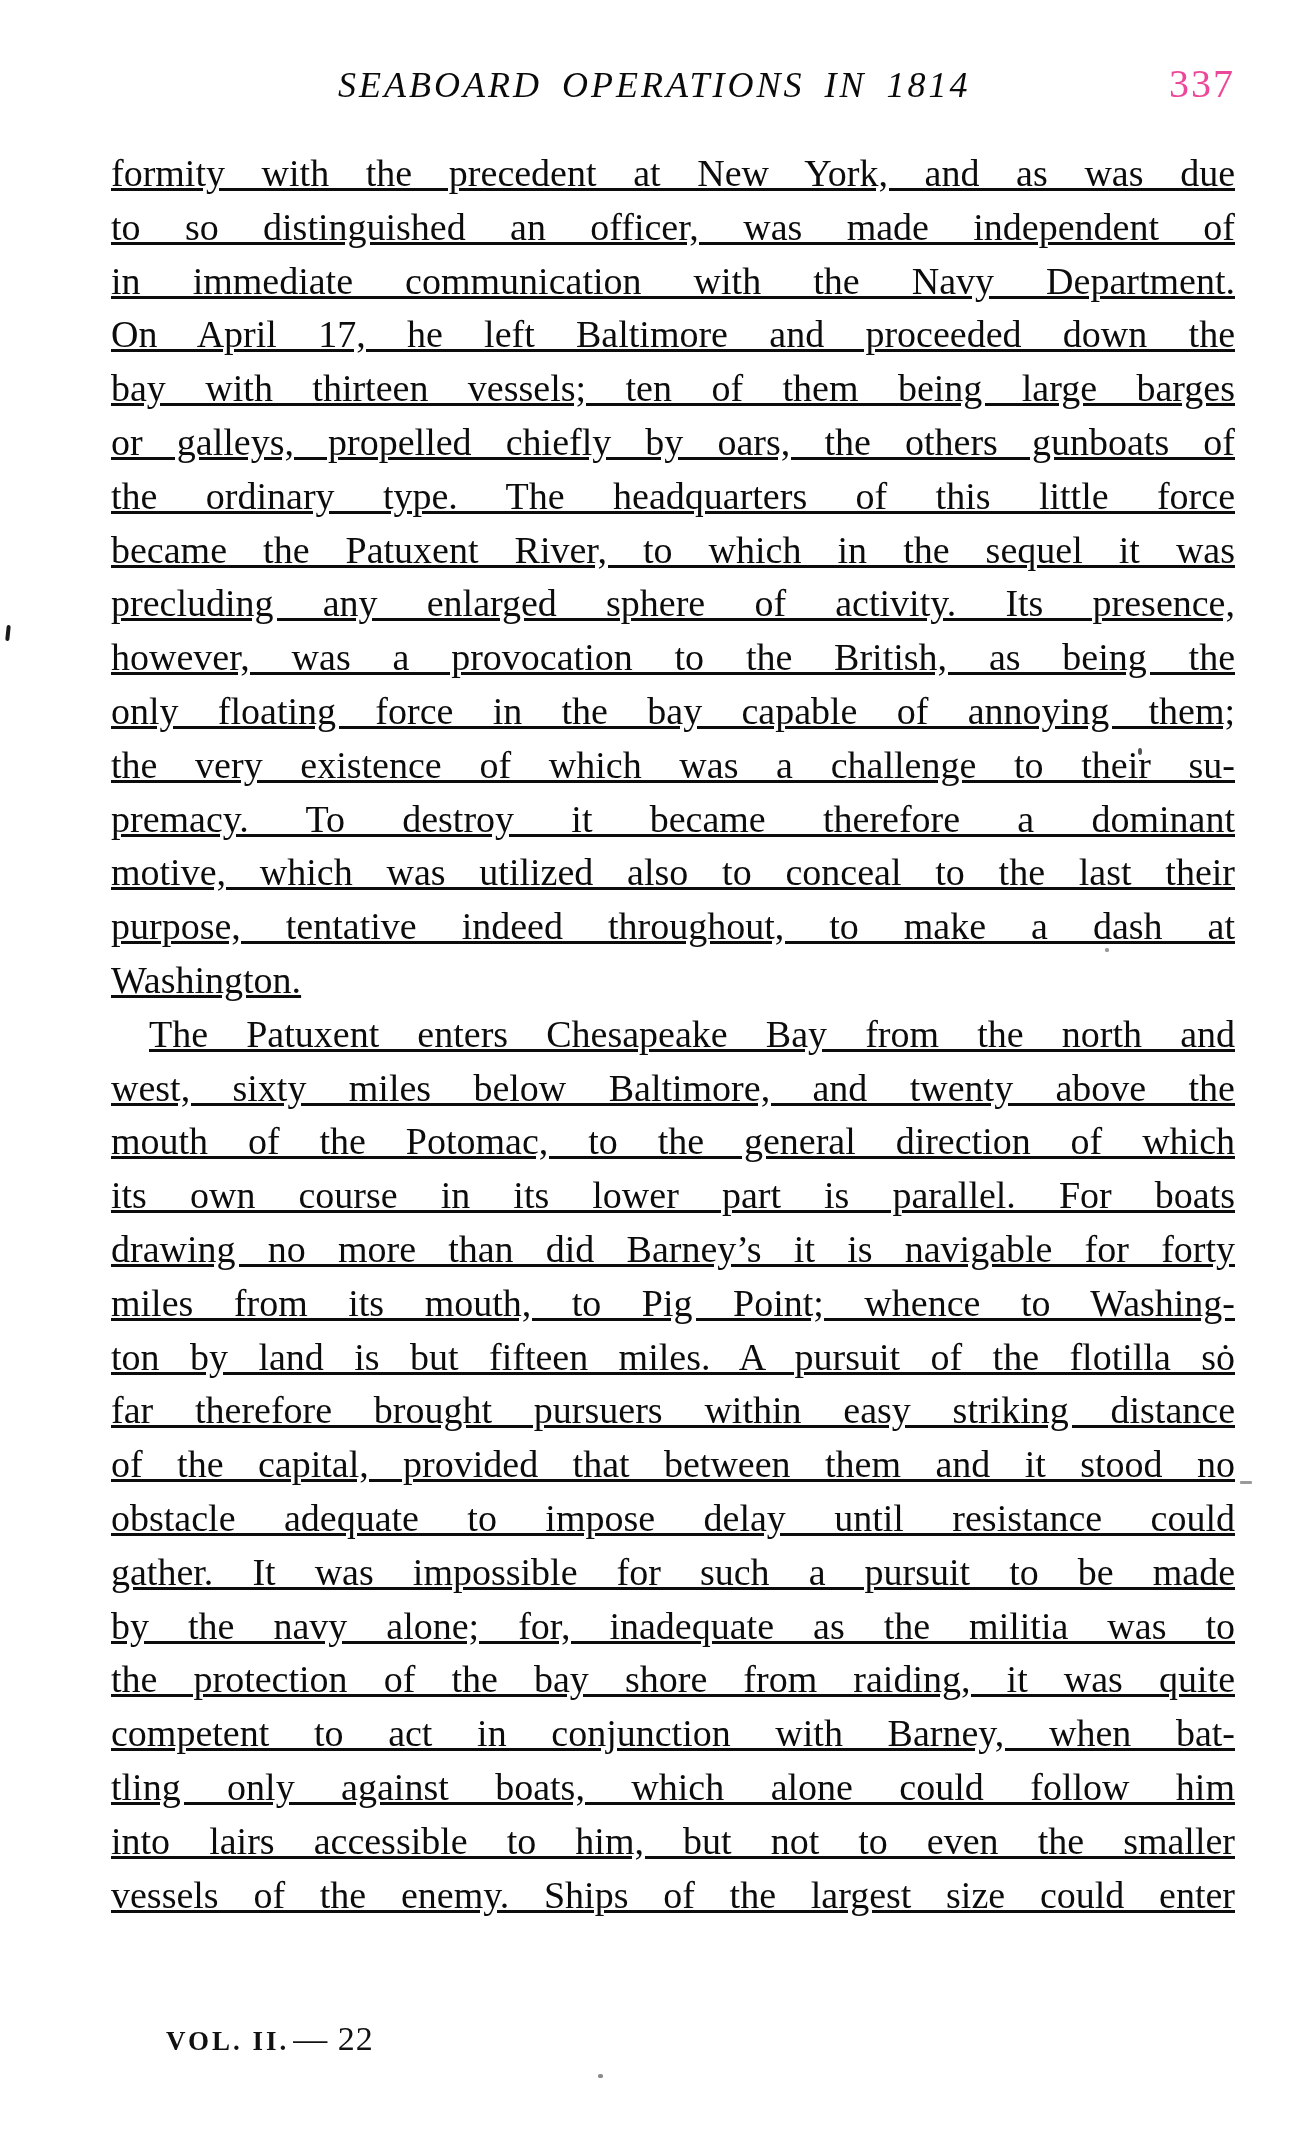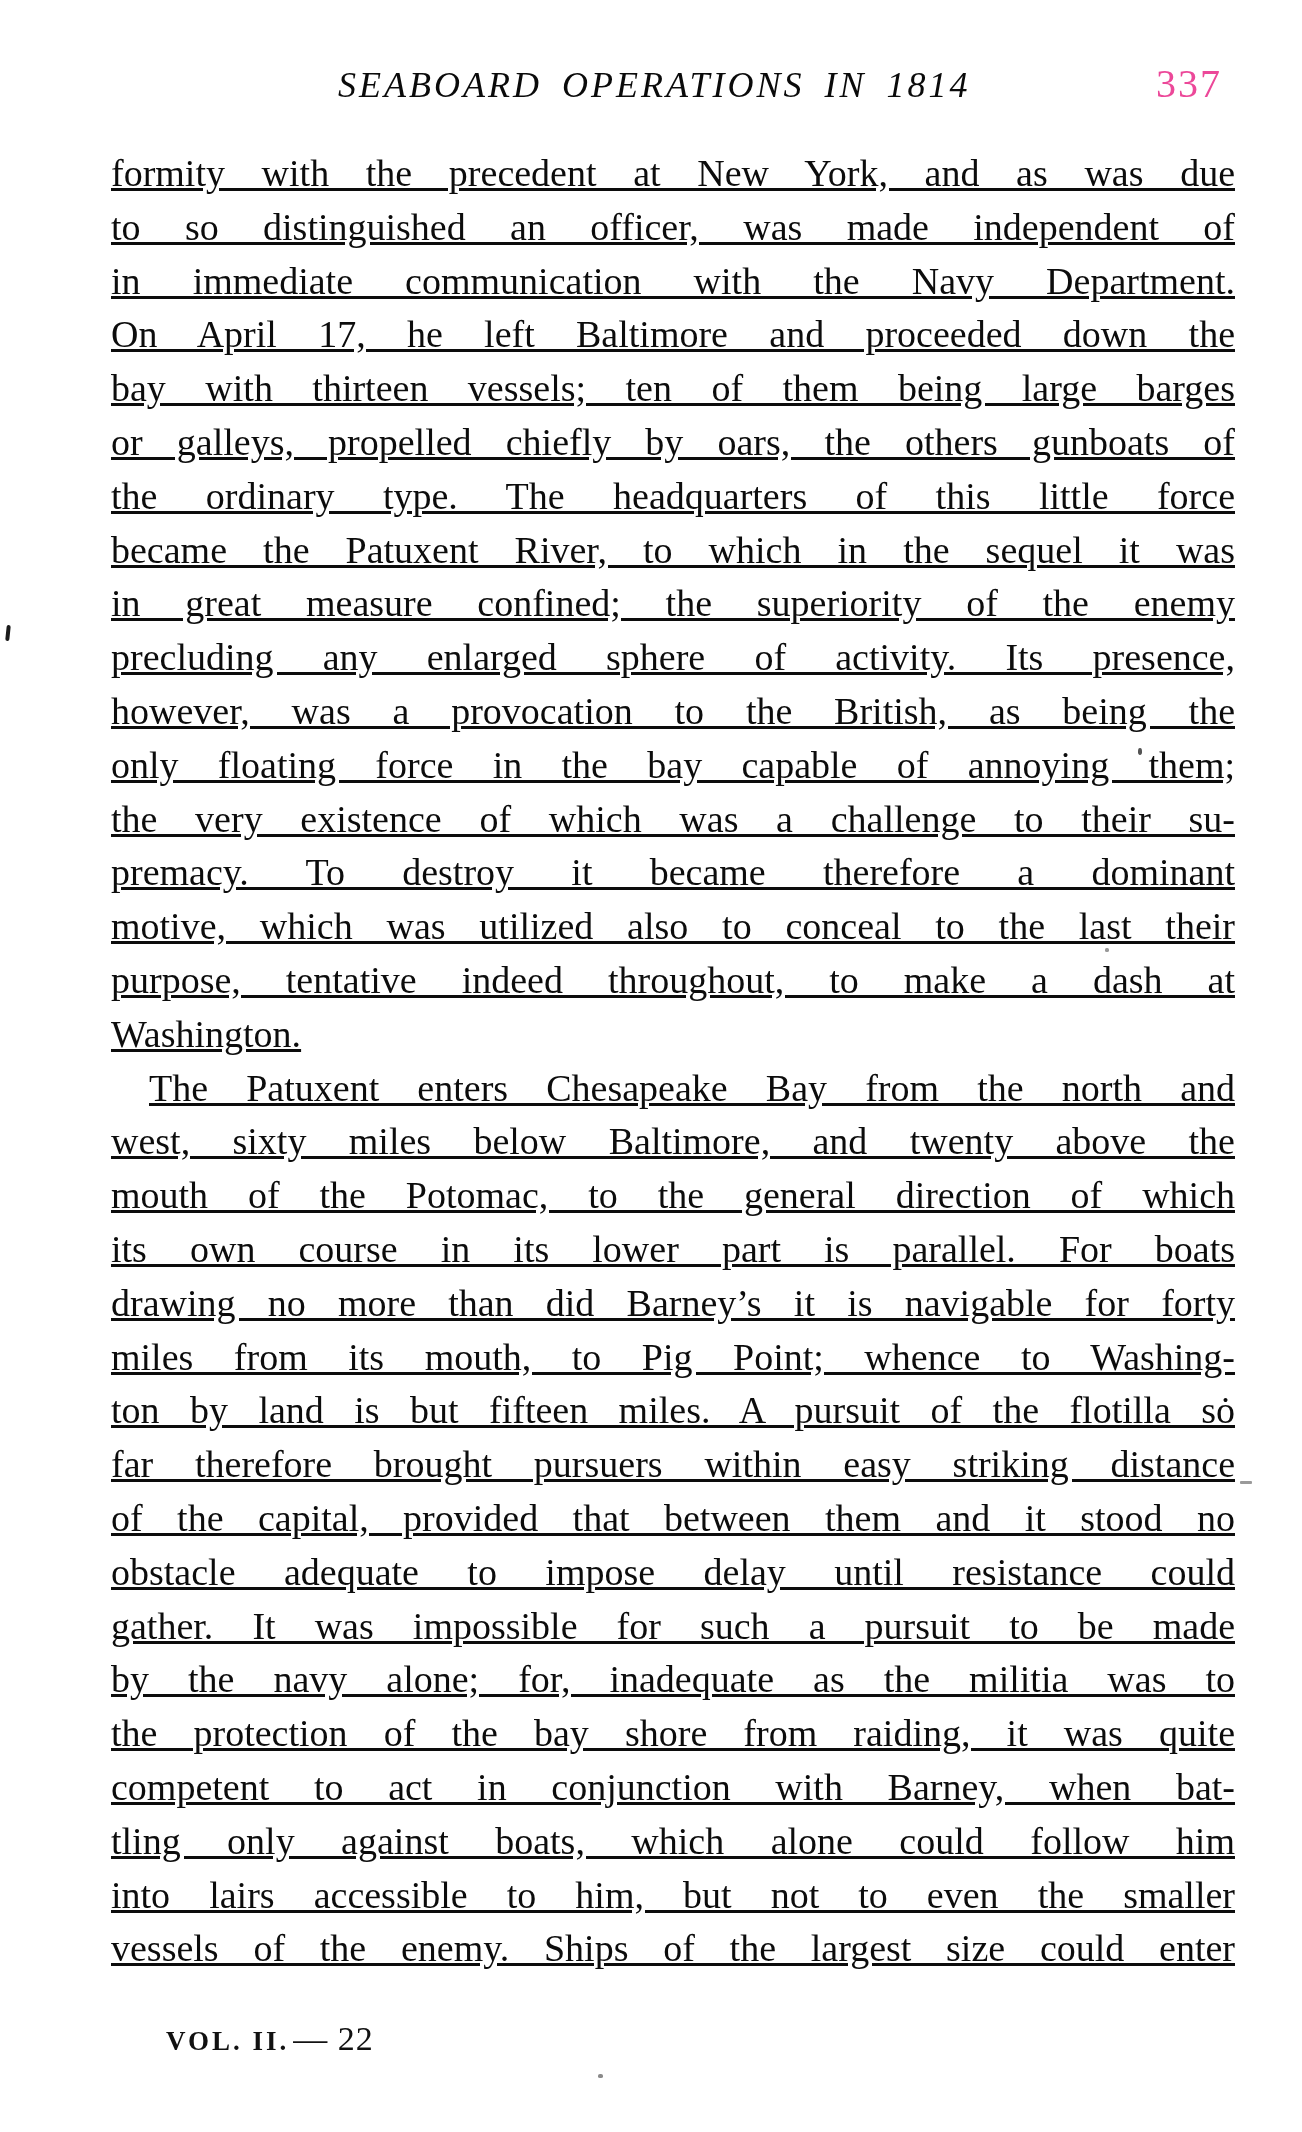--- a/index.html
+++ b/index.html
@@ -10,21 +10,21 @@
     color: #0b0b0b;
     position: relative;
     overflow: hidden;
   }
   .page {
     position: absolute; inset: 0;
     background: #ffffff;
   }
   .running-header {
     position: absolute;
-    top: 60px; left: 0; right: 13px; height: 50px; text-align: center;
+    top: 60px; left: 0; right: 0; height: 50px; text-align: center;
   }
   .header-title {
     position: absolute;
     left: 338px; top: 4px;
     font-style: italic;
     font-size: 36px;
     letter-spacing: 3px;
     word-spacing: 8px;
     white-space: nowrap;
     color: #0a0a0a;
@@ -87,21 +87,20 @@
 
   <div class="text-block">
       <div class="line">formity with the precedent at New York, and as was due</div>
       <div class="line">to so distinguished an officer, was made independent of</div>
       <div class="line">in immediate communication with the Navy Department.</div>
       <div class="line">On April 17, he left Baltimore and proceeded down the</div>
       <div class="line">bay with thirteen vessels; ten of them being large barges</div>
       <div class="line">or galleys, propelled chiefly by oars, the others gunboats of</div>
       <div class="line">the ordinary type. The headquarters of this little force</div>
       <div class="line">became the Patuxent River, to which in the sequel it was</div>
-      <div class="line">in great measure confined; the superiority of the enemy</div>
       <div class="line">precluding any enlarged sphere of activity. Its presence,</div>
       <div class="line">however, was a provocation to the British, as being the</div>
       <div class="line">only floating force in the bay capable of annoying them;</div>
       <div class="line">the very existence of which was a challenge to their su-</div>
       <div class="line">premacy. To destroy it became therefore a dominant</div>
       <div class="line">motive, which was utilized also to conceal to the last their</div>
       <div class="line">purpose, tentative indeed throughout, to make a dash at</div>
       <div class="line flush">Washington.</div>
       <div class="line indent">The Patuxent enters Chesapeake Bay from the north and</div>
       <div class="line">west, sixty miles below Baltimore, and twenty above the</div>

